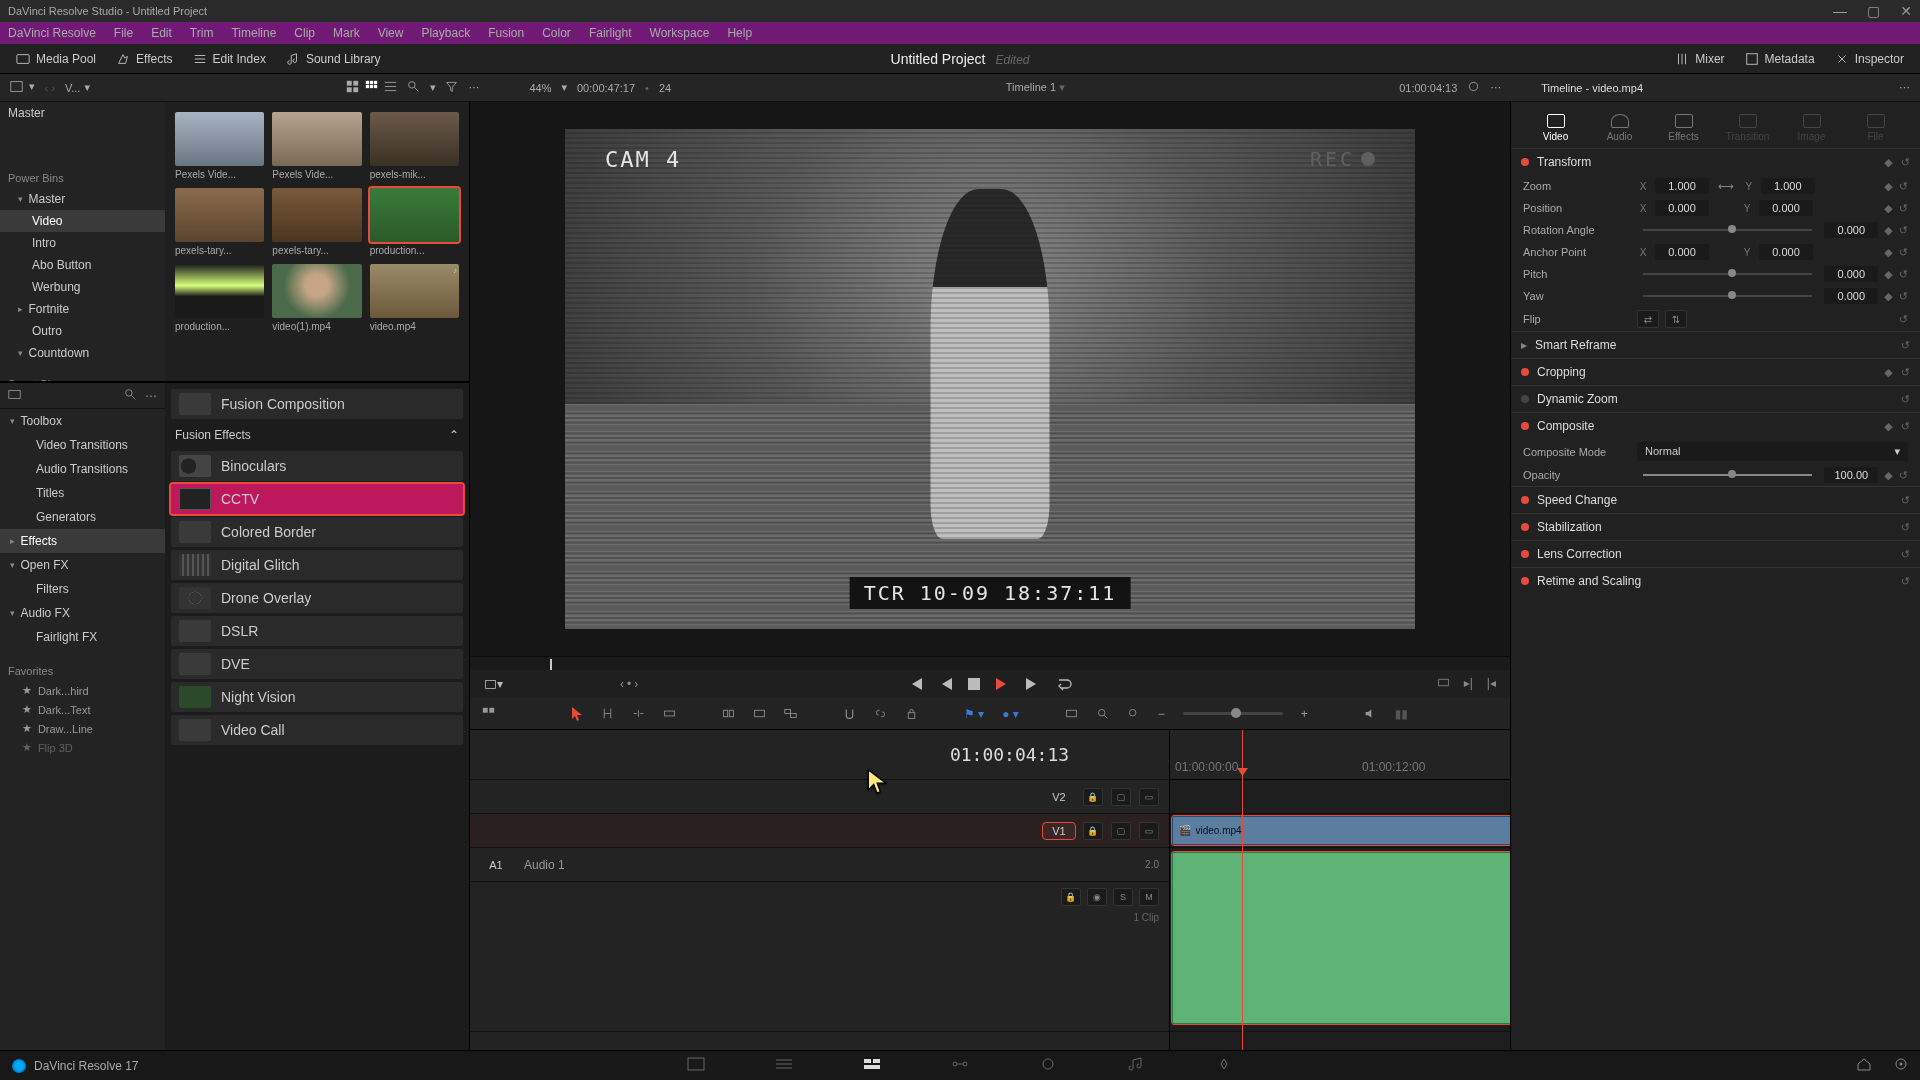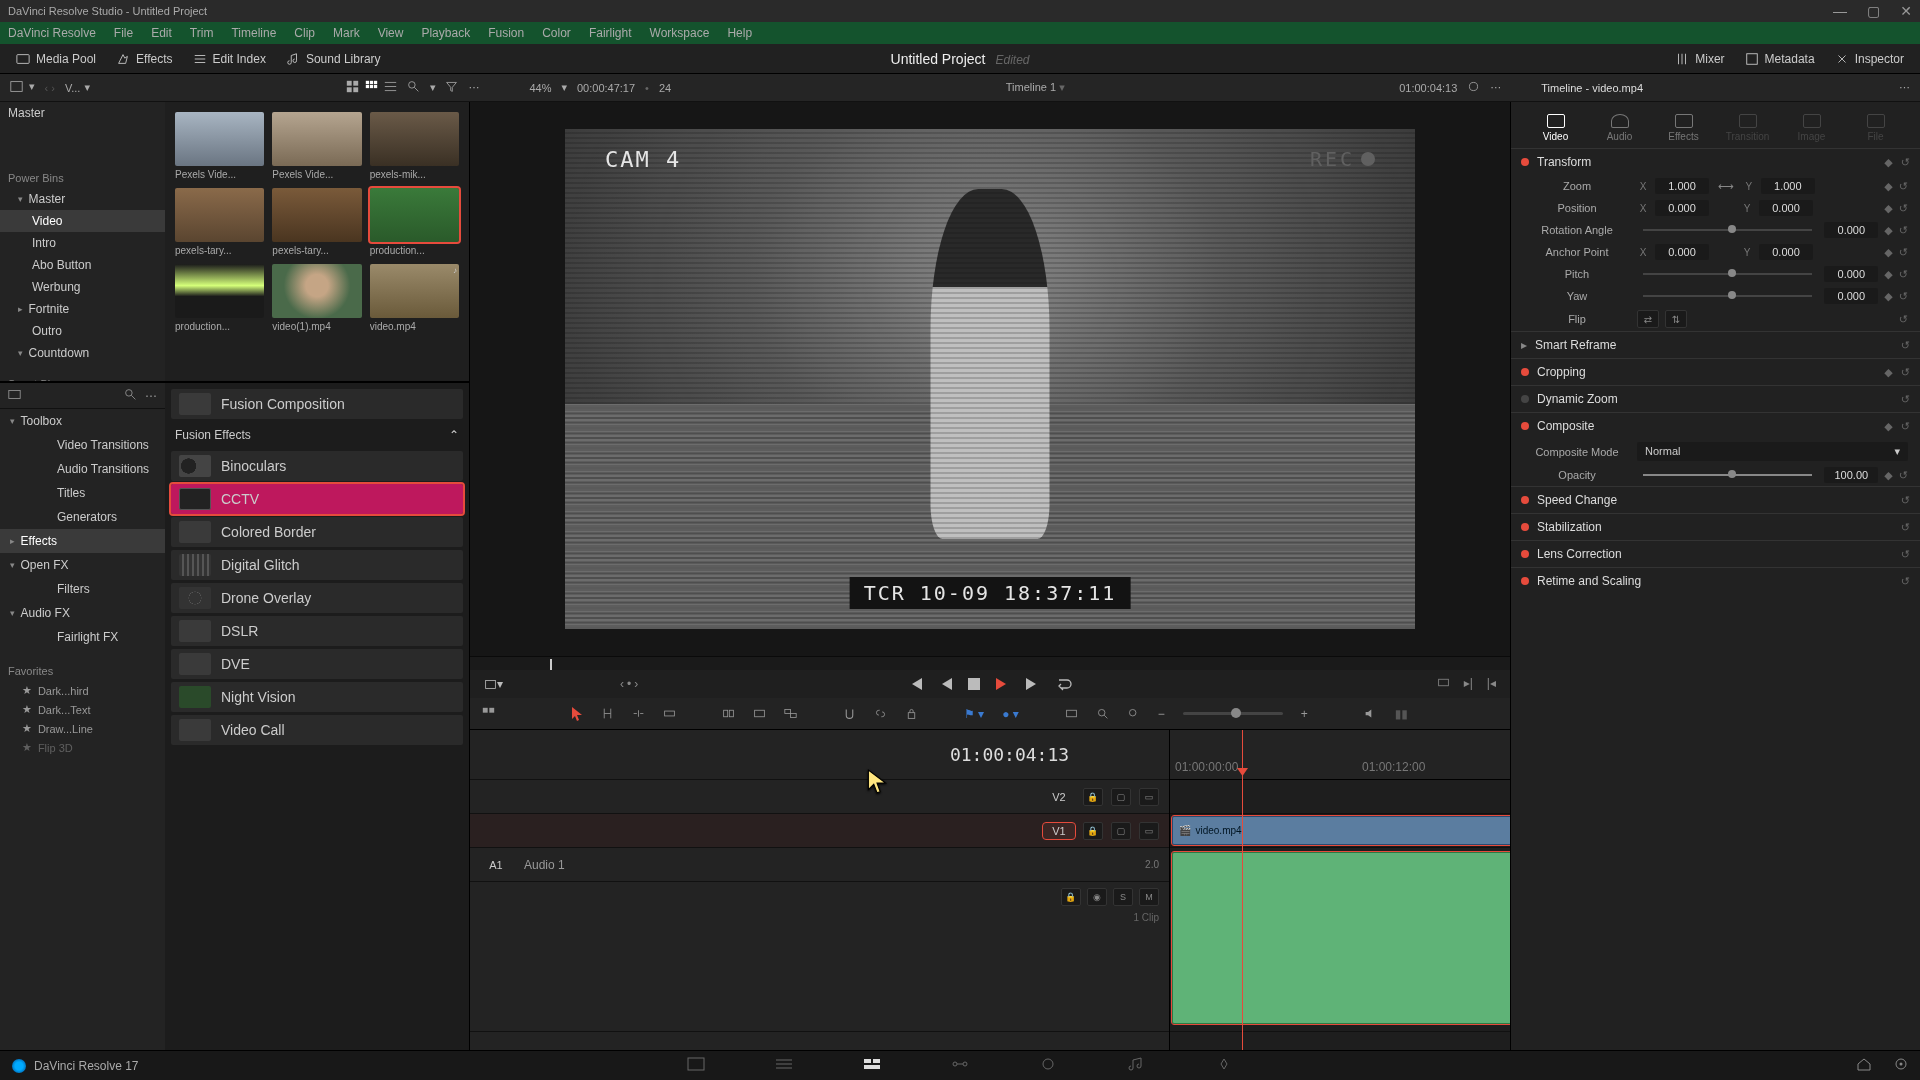--- a/index.html
+++ b/index.html
@@ -1,21 +1,21 @@
 <!DOCTYPE html>
 <html><head>
 <meta charset="utf-8">
 <style>
 * { margin: 0; padding: 0; box-sizing: border-box; font-family: -apple-system, BlinkMacSystemFont, "Segoe UI", Arial, sans-serif; }
 body { background: #1a1a1a; color: #999; font-size: 12px; overflow: hidden; width: 1920px; height: 1080px; }
 
 .titlebar { height: 22px; background: #2a2a2a; display: flex; align-items: center; padding: 0 8px; font-size: 11px; color: #aaa; }
 .titlebar-controls { margin-left: auto; display: flex; gap: 20px; color: #999; font-size: 14px; }
 
-.menubar { height: 22px; background: #14532d; display: flex; align-items: center; padding: 0 8px; gap: 18px; font-size: 12px; color: #aaa; }
+.menubar { height: 22px; background: #701a75; display: flex; align-items: center; padding: 0 8px; gap: 18px; font-size: 12px; color: #aaa; }
 .menubar span { cursor: default; }
 
 .toolbar-top { height: 30px; background: #212121; display: flex; align-items: center; padding: 0 10px; gap: 8px; border-bottom: 1px solid #000; }
 .toolbar-item { display: flex; align-items: center; gap: 6px; color: #ccc; font-size: 12px; padding: 3px 6px; }
 .toolbar-item svg { width: 14px; height: 14px; }
 .project-title-wrap { position: absolute; left: 50%; transform: translateX(-50%); display: flex; gap: 10px; align-items: baseline; }
 .project-title { color: #eee; font-size: 14px; font-weight: 500; }
 .edited { color: #666; font-size: 12px; font-style: italic; }
 .toolbar-right { margin-left: auto; display: flex; gap: 8px; }
 
@@ -38,21 +38,21 @@
 .thumb-item { display: flex; flex-direction: column; gap: 3px; }
 .thumb-img { width: 100%; height: 54px; background: #333; border-radius: 2px; position: relative; }
 .thumb-img.selected { outline: 2px solid #e64b3c; }
 .thumb-label { font-size: 10px; color: #aaa; white-space: nowrap; overflow: hidden; text-overflow: ellipsis; }
 
 .effects-panel { flex: 1; display: flex; border-top: 1px solid #000; overflow: hidden; }
 .effects-cats { width: 165px; background: #232323; overflow-y: auto; position: relative; }
 .effects-search-bar { height: 26px; display: flex; align-items: center; justify-content: flex-end; padding: 0 8px; border-bottom: 1px solid #111; }
 .effects-cat { padding: 5px 10px 5px 22px; color: #ccc; font-size: 12px; cursor: pointer; display: flex; align-items: center; gap: 6px; }
 .effects-cat.selected { color: #fff; background: #3a3a3a; }
-.effects-cat.child { padding-left: 57px; }
+.effects-cat.child { padding-left: 36px; }
 .fav-item { padding: 3px 10px 3px 22px; font-size: 11px; color: #999; display: flex; gap: 6px; align-items: center; }
 
 .effects-list { flex: 1; background: #1c1c1c; overflow-y: auto; padding-bottom: 8px; }
 .effects-list-header { padding: 6px 10px; font-size: 12px; color: #ccc; display: flex; justify-content: space-between; }
 .effect-row { display: flex; align-items: center; gap: 10px; padding: 4px 8px; margin: 3px 6px; background: #2a2a2a; border-radius: 2px; cursor: grab; }
 .effect-row.selected { outline: 2px solid #e64b3c; background: #be185d; }
 .effect-thumb { width: 32px; height: 22px; background: #3a3a3a; border-radius: 2px; }
 .effect-thumb.cctv { background: #222; border: 1px solid #555; }
 .effect-name { font-size: 14px; color: #ccc; }
 
@@ -115,21 +115,21 @@
 .insp-tab.active { color: #fff; }
 .insp-tab.disabled { color: #444; }
 .insp-tab-icon { width: 18px; height: 14px; border: 1px solid currentColor; border-radius: 2px; }
 
 .insp-section { border-top: 1px solid #333; }
 .insp-section-header { display: flex; align-items: center; padding: 6px 10px; gap: 8px; color: #ddd; font-size: 12px; cursor: pointer; }
 .insp-dot { width: 8px; height: 8px; border-radius: 50%; background: #e64b3c; }
 .insp-dot.off { background: #444; }
 .insp-reset-icons { margin-left: auto; display: flex; gap: 8px; color: #666; font-size: 11px; }
 .insp-row { display: flex; align-items: center; padding: 3px 12px; gap: 6px; }
-.insp-label { width: 108px; text-align: center; font-size: 11px; color: #aaa; }
+.insp-label { width: 108px; text-align: left; font-size: 11px; color: #aaa; }
 .insp-xy { width: 12px; text-align: center; color: #777; font-size: 10px; }
 .insp-val { width: 54px; background: #1a1a1a; padding: 2px 4px; text-align: center; font-size: 11px; color: #ddd; border-radius: 2px; }
 .insp-link { color: #888; font-size: 11px; padding: 0 3px; }
 .insp-kf { margin-left: auto; display: flex; gap: 6px; color: #666; font-size: 11px; }
 .insp-slider { flex: 1; height: 2px; background: #444; position: relative; margin: 0 6px; }
 .insp-slider::after { content:''; position:absolute; left: 50%; top:-4px; width:8px; height:8px; background:#888; border-radius:50%; }
 .insp-flip-btn { width: 22px; height: 18px; background: #1a1a1a; border: 1px solid #333; border-radius:2px; display:flex; align-items:center; justify-content:center; font-size:10px; color:#888; }
 .insp-select { flex: 1; background: #1a1a1a; padding: 3px 8px; font-size: 11px; color: #ccc; border-radius: 2px; display: flex; justify-content: space-between; }
 
 .bottom-bar { height: 30px; background: #181818; display: flex; align-items: center; padding: 0 12px; border-top: 1px solid #000; }

